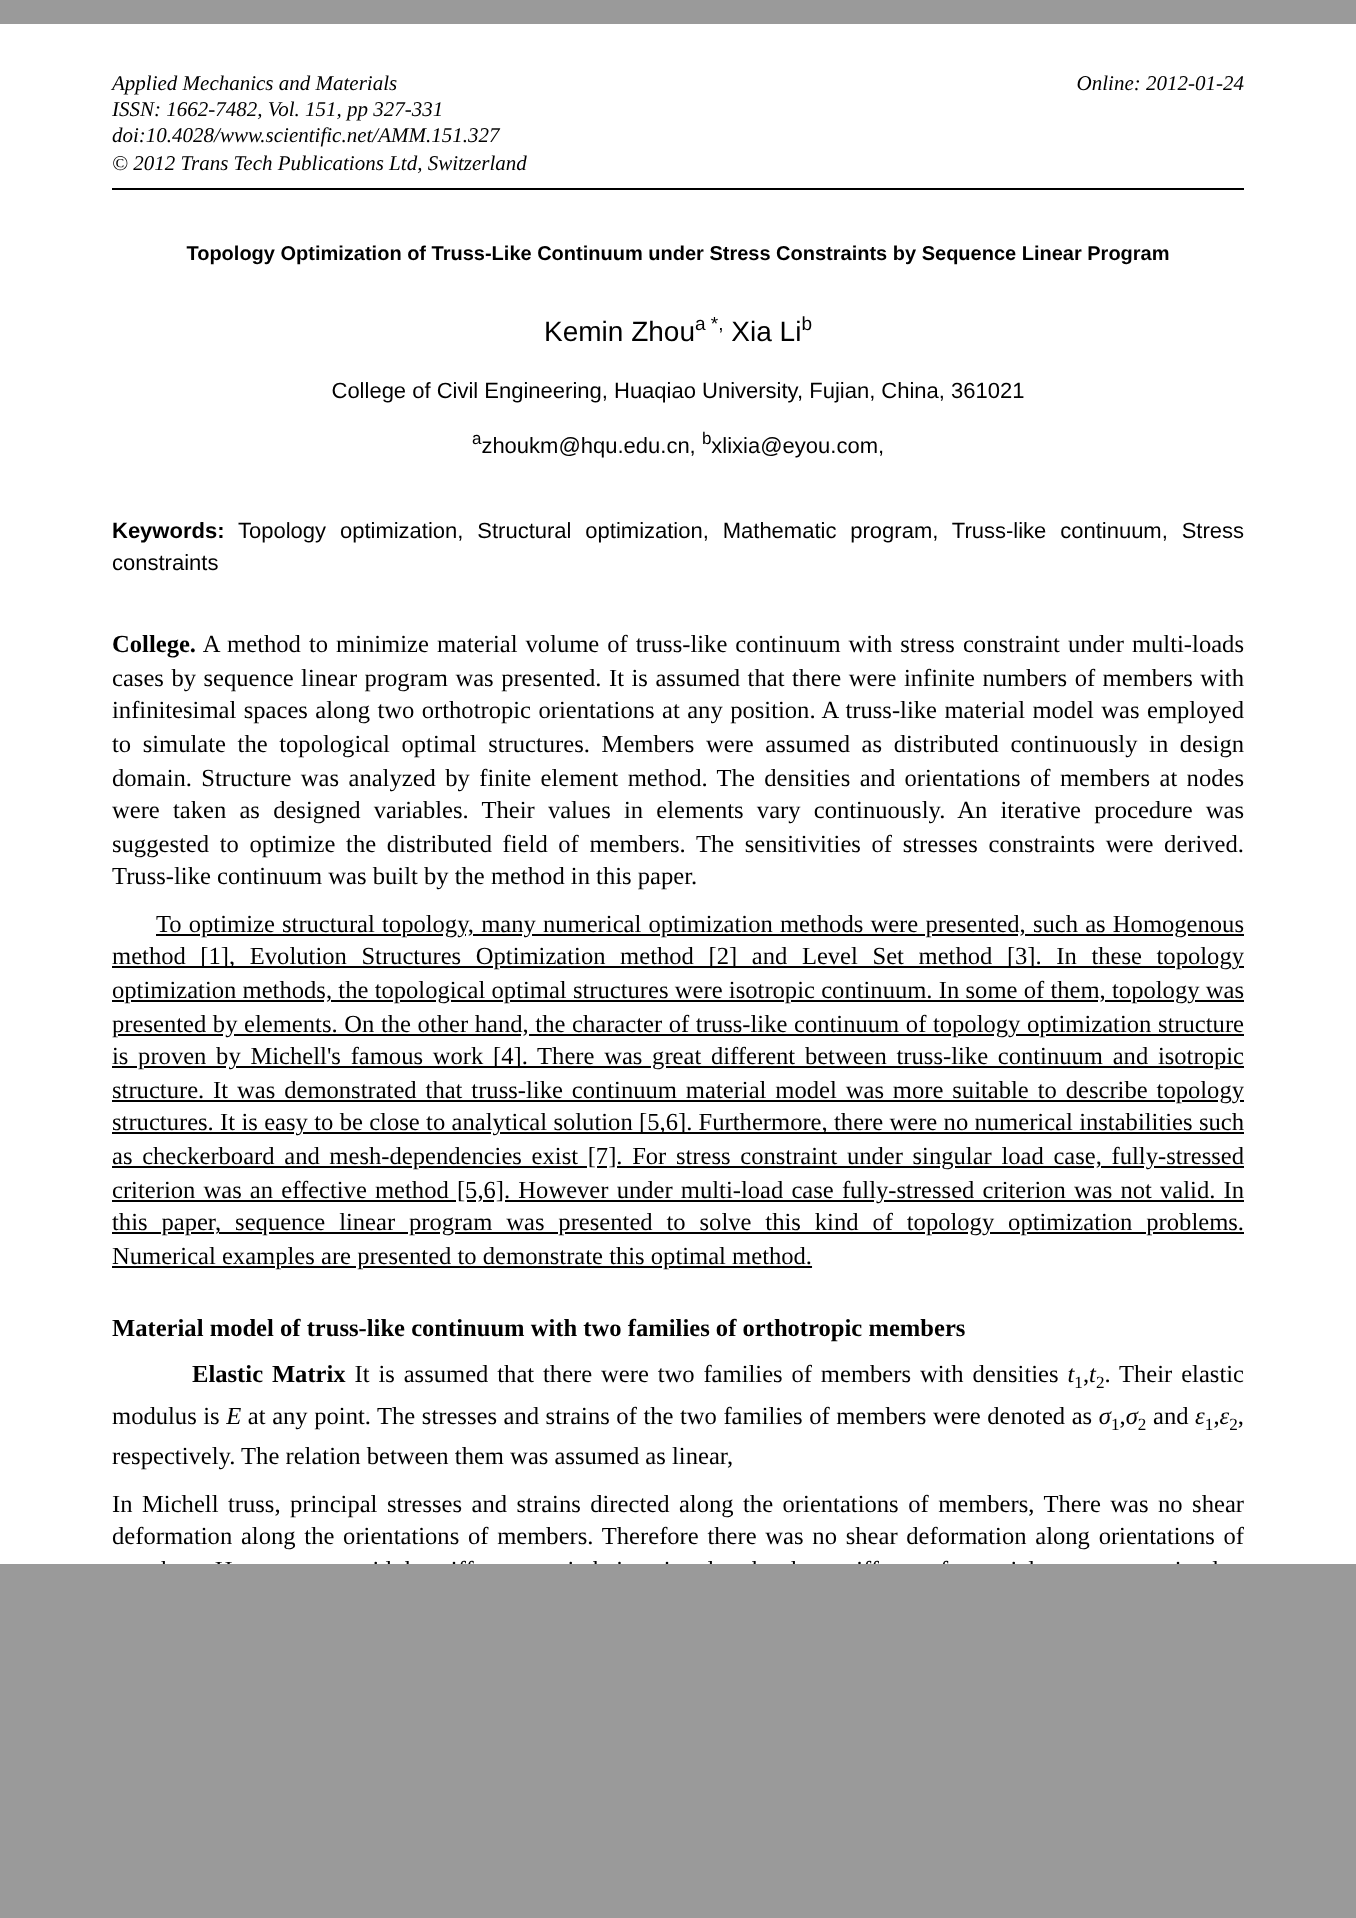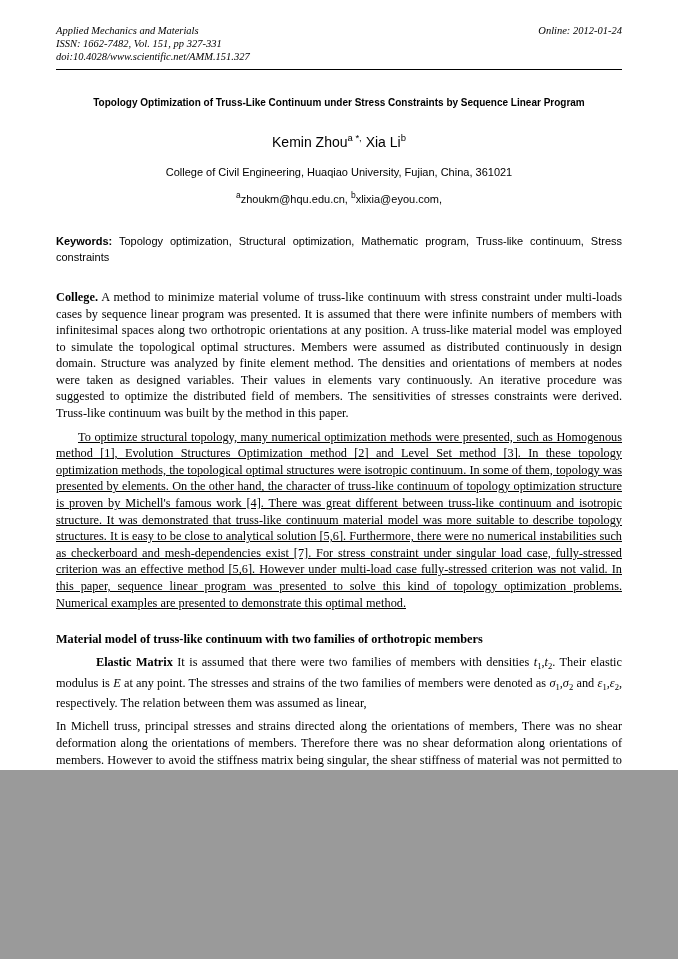--- a/index.html
+++ b/index.html
@@ -8,21 +8,21 @@
     background: #9a9a9a;
   }
   body {
     font-family: "Liberation Serif", serif;
   }
   .page {
     position: relative;
     width: 678px;
     height: 770px;
     background: #ffffff;
-    margin: 0 auto;
+    margin: 12px auto;
     overflow: hidden;
   }
   .content {
     position: absolute;
     left: 56px;
     top: 24px;
     width: 566px;
   }
 
   
@@ -138,20 +138,21 @@
 <body>
 
 <div class="page">
   <div class="content">
 
     <div class="hdr">
       <div class="hdr-left">
         <div>Applied Mechanics and Materials</div>
         <div>ISSN: 1662-7482, Vol. 151, pp 327-331</div>
         <div>doi:10.4028/www.scientific.net/AMM.151.327</div>
+        <div>© 2012 Trans Tech Publications Ltd, Switzerland</div>
       </div>
       <div class="hdr-right">Online: 2012-01-24</div>
       <div class="rule"></div>
     </div>
 
     <div class="title">Topology Optimization of Truss-Like Continuum under Stress Constraints by Sequence Linear Program</div>
 
     <div class="authors">
       <span>Kemin Zhou</span><sup>a *,</sup>
       <span>Xia Li</span><sup>b</sup>

